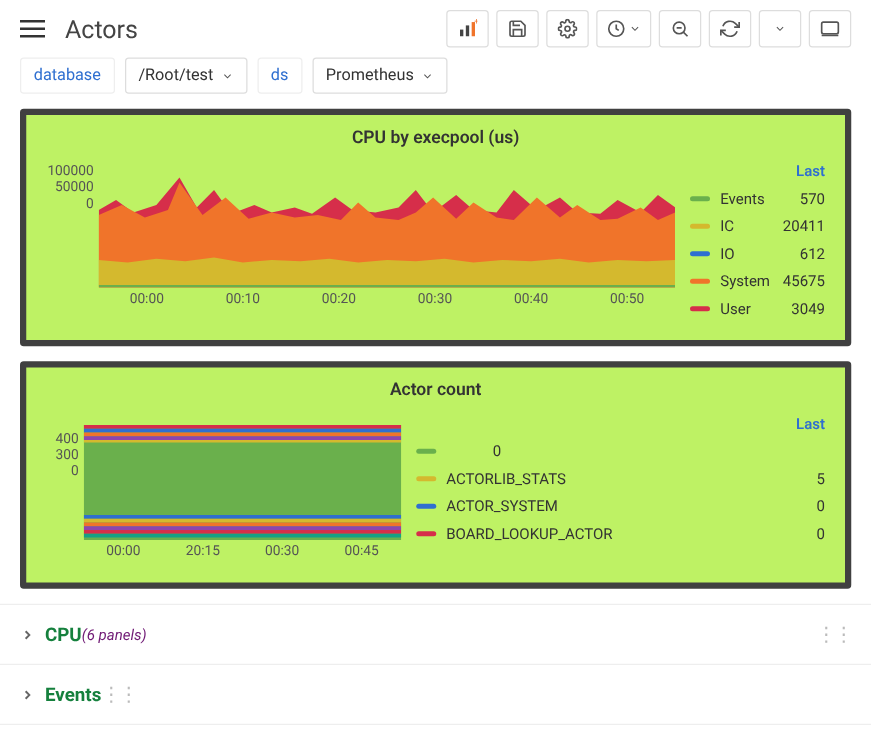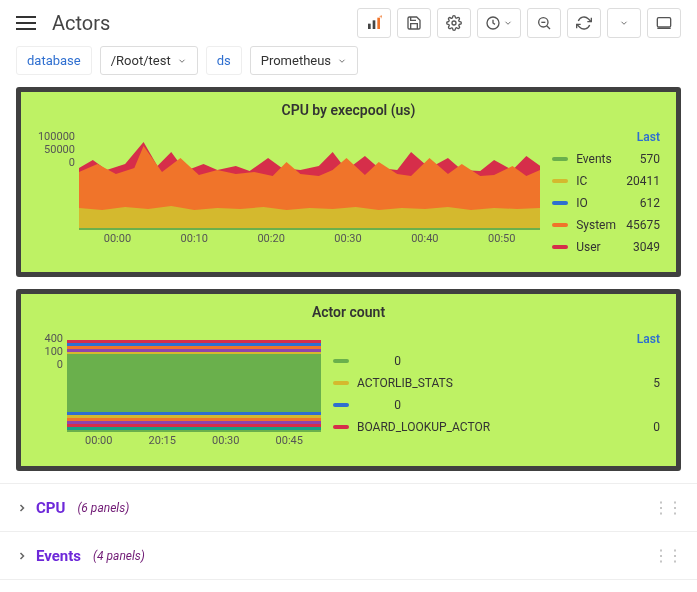--- a/index.html
+++ b/index.html
@@ -27,21 +27,21 @@
 .xaxis-wrap > div { flex: 1; text-align: center; }
 .legend { flex: 1; font-size: 12px; }
 .legend-head { display: flex; justify-content: flex-end; color: #2f6fd0; font-weight: 600; padding-right: 6px; margin-bottom: 4px; }
 .legend-row { display: flex; align-items: center; padding: 4px 6px 4px 0; }
 .swatch { width: 16px; height: 4px; border-radius: 2px; margin-right: 8px; }
 .legend-name { flex: 1; color: #333; }
 .legend-val { text-align: right; min-width: 44px; color: #333; }
 .rows-section { border-top: 1px solid #eee; }
 .row-collapsed { display: flex; align-items: center; padding: 14px 16px; border-bottom: 1px solid #eee; }
 .row-chev { width: 12px; height: 12px; margin-right: 8px; color: #666; }
-.row-title { font-weight: 700; font-size: 15px; color: #6d28d9; margin-right: 12px; }
+.row-title { font-weight: 700; font-size: 15px; color: #15803d; margin-right: 0; }
 .row-sub { font-style: italic; color: #701a75; font-size: 12px; flex: 1; }
 .grip { color: #bbb; font-size: 16px; letter-spacing: -2px; cursor: grab; }
 svg.area path { stroke: none; }
 </style>
 </head>
 <body>
 
 <div class="header">
   <div class="hamburger">
       <span></span>
@@ -185,23 +185,23 @@
           </div>
         </div>
     </div>
   </div>
 </div>
 
 <div class="panel">
   <div class="panel-title">Actor count</div>
   <div class="panel-body">
     <div class="chart" style="width:290px;height:120px;">
-      <div class="yaxis" style="width:32px;">
+      <div class="yaxis" style="width:32px;margin-top:12px;">
         <div>400</div>
-        <div>100</div>
+        <div>300</div>
         <div>0</div>
       </div>
       <div class="plot" style="left:36px;">
         <svg class="area" viewBox="0 0 100 100" preserveAspectRatio="none" width="100%" height="100%">
           <rect x="0" y="8" width="100" height="92" fill="#6ab04c"></rect>
           <rect x="0" y="8" width="100" height="3" fill="#d62e4a"></rect>
           <rect x="0" y="11" width="100" height="3" fill="#2f6fd0"></rect>
           <rect x="0" y="14" width="100" height="3" fill="#f0742a"></rect>
           <rect x="0" y="17" width="100" height="3" fill="#8e44ad"></rect>
           <rect x="0" y="20" width="100" height="2" fill="#d4b92e"></rect>
@@ -227,20 +227,21 @@
             <span class="swatch" style="background: rgb(106, 176, 76);"></span>
             <span class="legend-val">0</span>
           </div>
           <div class="legend-row">
             <span class="swatch" style="background: rgb(212, 185, 46);"></span>
             <span class="legend-name">ACTORLIB_STATS</span>
             <span class="legend-val">5</span>
           </div>
           <div class="legend-row">
             <span class="swatch" style="background: rgb(47, 111, 208);"></span>
+            <span class="legend-name">ACTOR_SYSTEM</span>
             <span class="legend-val">0</span>
           </div>
           <div class="legend-row">
             <span class="swatch" style="background: rgb(214, 46, 74);"></span>
             <span class="legend-name">BOARD_LOOKUP_ACTOR</span>
             <span class="legend-val">0</span>
           </div>
         </div>
     </div>
   </div>
@@ -253,16 +254,15 @@
       </svg>
     <span class="row-title">CPU</span>
     <span class="row-sub">(6 panels)</span>
     <span class="grip">⋮⋮</span>
   </div>
   <div class="row-collapsed">
     <svg class="row-chev" viewBox="0 0 24 24" fill="none" stroke="#666" stroke-width="3">
         <polyline points="9 6 15 12 9 18"></polyline>
       </svg>
     <span class="row-title">Events</span>
-    <span class="row-sub">(4 panels)</span>
     <span class="grip">⋮⋮</span>
   </div>
 </div>
 
 </body></html>

